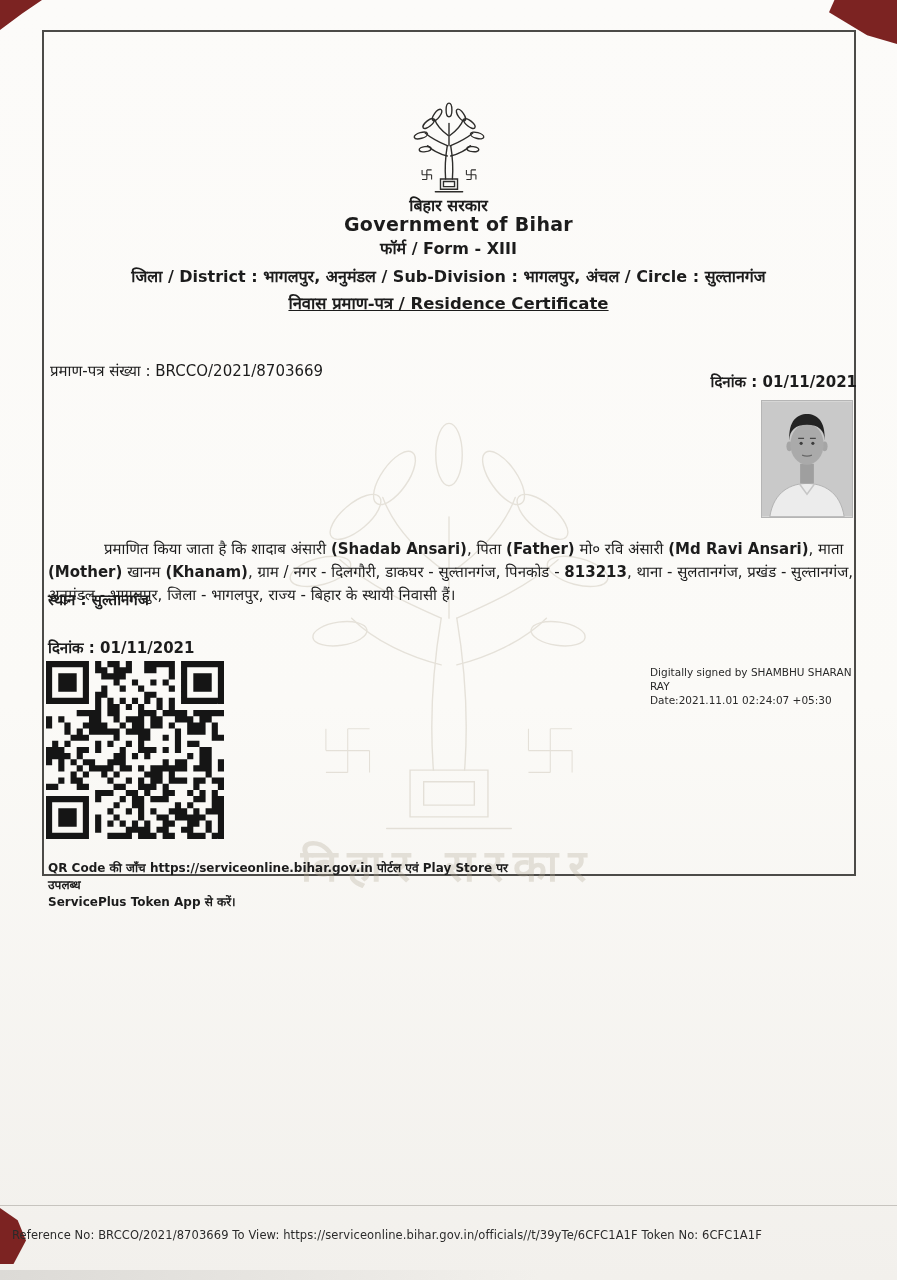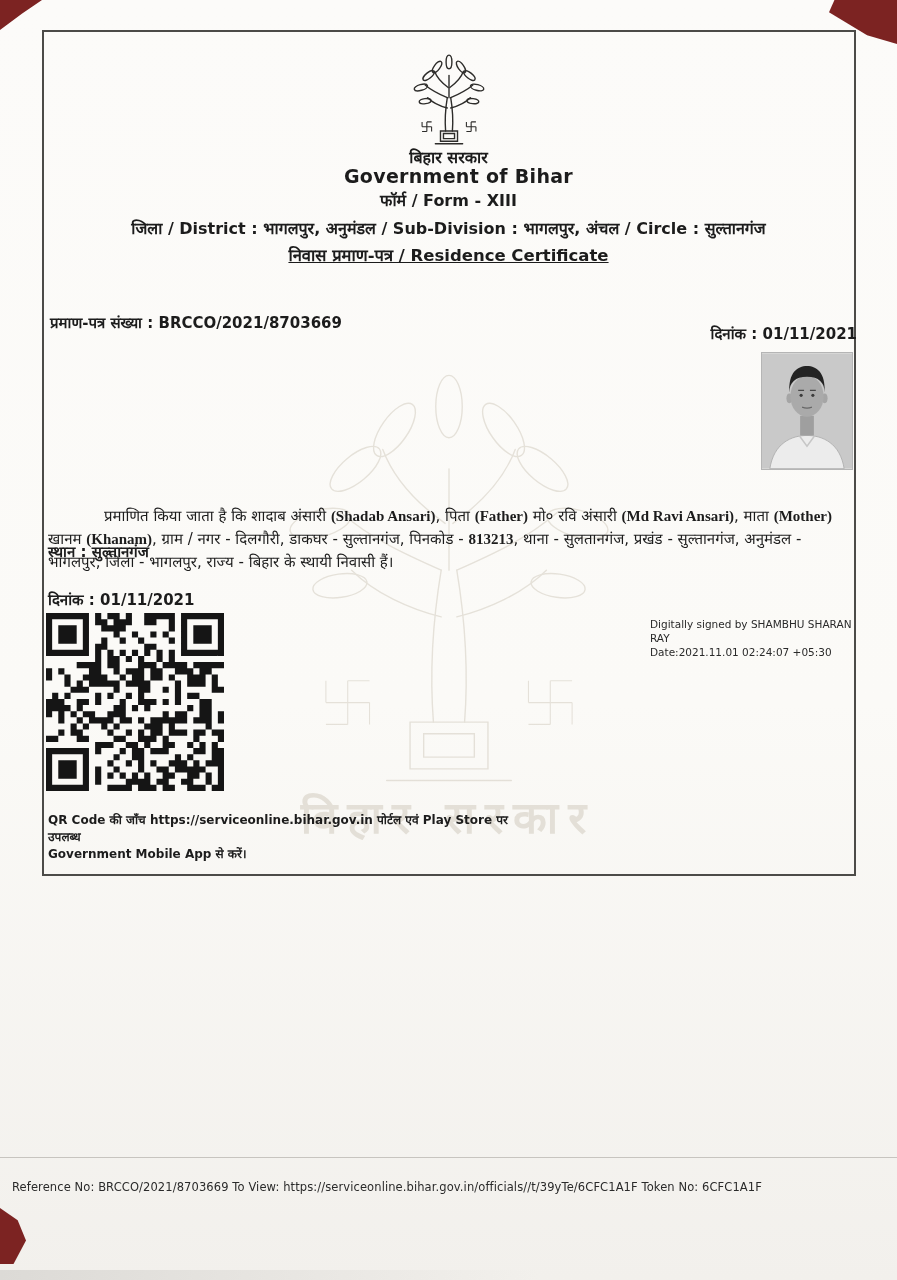--- a/index.html
+++ b/index.html
@@ -3,56 +3,56 @@
 <meta charset="utf-8">
 <style>
   * { box-sizing: border-box; }
   html,body { margin:0; padding:0; background:#d8d6d2; }
   .page{
     position:relative; width:897px; height:1280px; margin:0 auto;
     background:linear-gradient(180deg,#fcfbf9 0%,#fbfaf7 55%,#f2f0ec 100%);
     overflow:hidden; color:#1c1c1c;
     font-family:"DejaVu Sans","Liberation Sans",sans-serif;
   }
-  .abs{ position:absolute; }
+  .abs{ position:absolute;margin-top:48px; }
   .center{ left:0; width:100%; text-align:center; }
 
   
   .mark{ position:absolute; background:#7c2322; }
   .mark-tl{ left:0; top:0; width:42px; height:30px; clip-path:polygon(0 0,100% 0,52% 46%,0 100%); }
   .mark-tr{ right:0; top:0; width:68px; height:44px; clip-path:polygon(8% 0,100% 0,100% 100%,56% 80%,0 28%); }
   .mark-bl{ left:0; top:1208px; width:26px; height:56px; clip-path:polygon(0 0,68% 22%,100% 58%,52% 100%,0 100%); }
 
   .cert-frame{ position:absolute; left:42px; top:30px; width:814px; height:846px;
     border:2px solid #4c4b48; }
 
   
   .emblem-wrap{ top:50px; display:flex; justify-content:center; }
   .emblem-svg{ width:86px; height:98px; color:#2e2d2b; }
   .t-govt-hi{ top:146px; font-size:16px; font-weight:600; }
   .t-govt-en{ top:165px; font-size:19px; font-weight:bold; letter-spacing:.3px;padding-left:20px; }
   .t-form{ top:189px; font-size:16px; font-weight:bold; }
   .t-district{ top:218px; font-size:16px; font-weight:bold; padding:0 67px; line-height:22px; }
   .t-title{ top:243px; font-size:16.5px; font-weight:bold;text-decoration:underline; }
 
-  .cert-no{ left:50px; top:312px; font-size:15px; font-weight:bold; }
+  .cert-no{ left:50px; top:312px; font-size:15px; font-weight:normal; }
   .date-top{ right:40px; top:323px; font-size:15px; font-weight:bold; text-align:right; }
 
   .photo{ right:44px; top:352px; width:92px; height:118px; z-index:2;
     border:1px solid #b9b7b3; filter:grayscale(1) contrast(.97); }
 
   
   .watermark{ left:0; top:352px; width:100%; display:flex; flex-direction:column;
     align-items:center; opacity:.30; pointer-events:none; z-index:1; }
   .watermark svg{ color:#b3a995; }
   .wm-text{ font-size:44px; font-weight:bold; color:#b3a995; letter-spacing:10px; margin-top:-14px; }
 
   .para{ left:48px; top:490px; width:806px; font-size:15px; line-height:23px;
     text-indent:56px; z-index:2; }
-  .b{ font-weight:bold;font-family:Liberation Serif, serif; }
+  .b{ font-weight:bold; }
 
   .place-line{ left:48px; top:541px; font-size:15px; font-weight:600; z-index:2; }
   .date-line2{ left:48px; top:589px; font-size:15px; font-weight:600; z-index:2; }
 
   .qr{ left:46px; top:613px; width:178px; height:178px; z-index:2; }
   .digsig{ left:650px; top:617px; width:218px; font-size:10.5px; line-height:14px;
     color:#2a2a2a; z-index:2; }
   .designation{ right:42px; top:703px; width:326px; text-align:right; font-size:15px;
     font-weight:bold; line-height:22px; z-index:2; }
   .qrnote{ left:48px; top:812px; width:470px; font-size:12px; font-weight:700;
@@ -166,19 +166,19 @@
   </div>
 
   <div class="abs digsig">
     <div>Digitally signed by SHAMBHU SHARAN RAY</div>
     <div>Date:2021.11.01 02:24:07 +05:30</div>
   </div>
 
 
   <div class="abs qrnote">
     <div>QR Code की जाँच https://serviceonline.bihar.gov.in पोर्टल एवं Play Store पर उपलब्ध</div>
-    <div>Government Mobile App से करें।</div>
+    <div>ServicePlus Token App से करें।</div>
   </div>
 
   <div class="abs footer-line"></div>
   <div class="abs footer-text">Reference No: BRCCO/2021/8703669 To View: https://serviceonline.bihar.gov.in/officials//t/39yTe/6CFC1A1F Token No: 6CFC1A1F</div>
   <div class="abs bottom-shade"></div>
 </div>
 
 </body></html>

